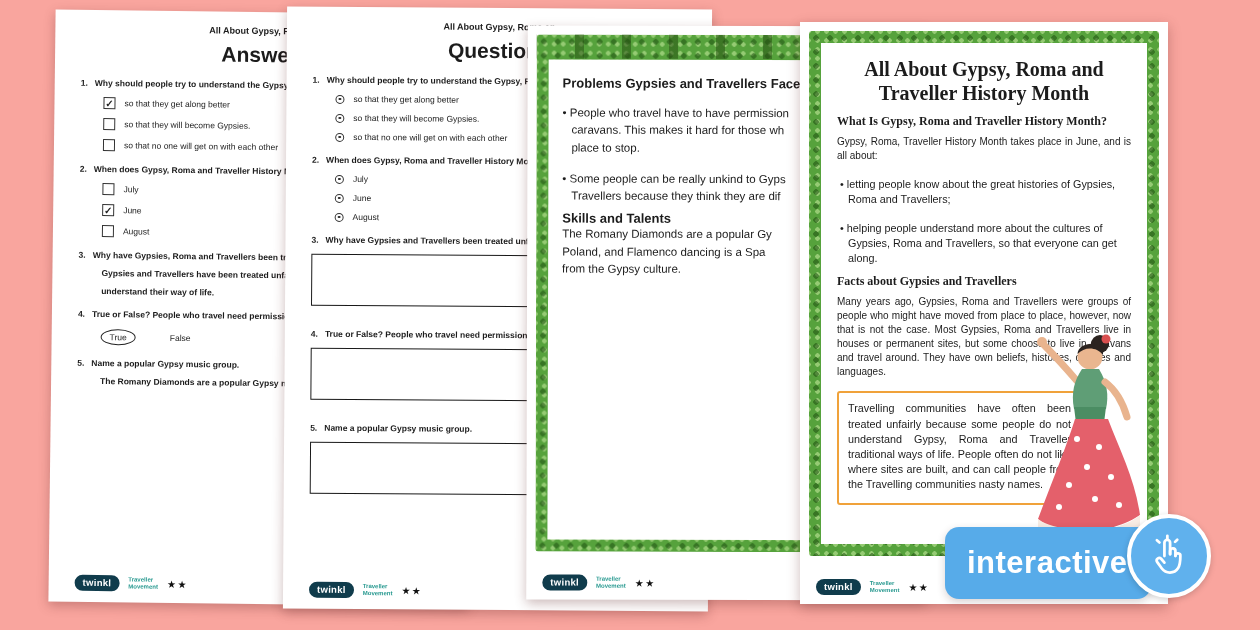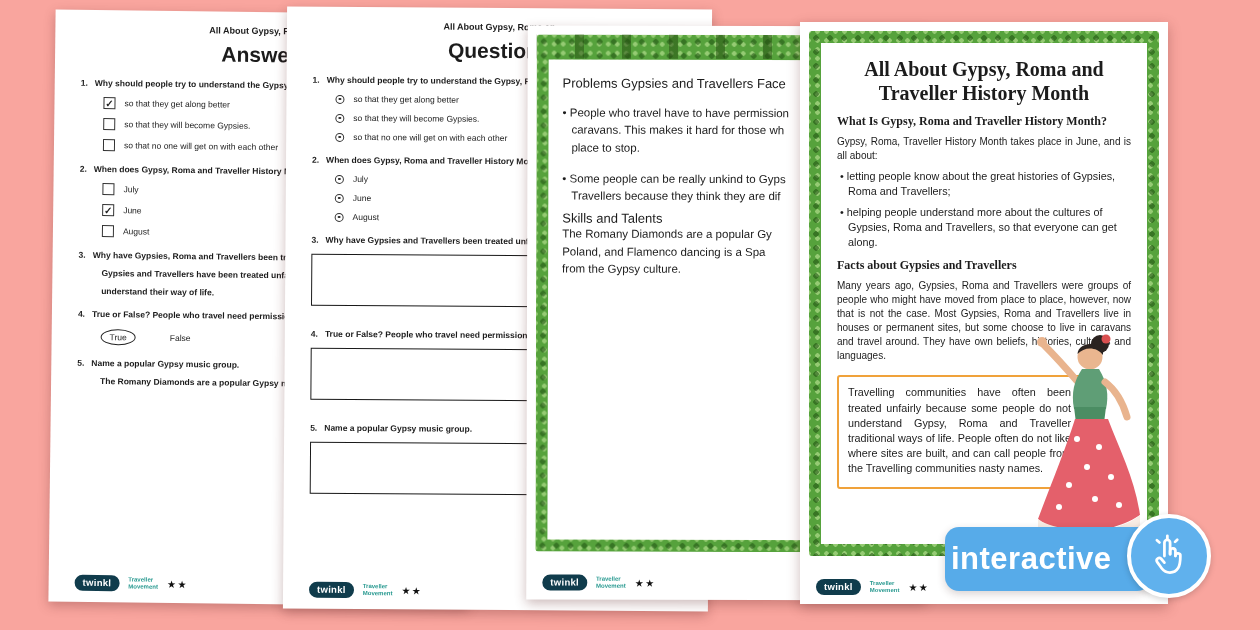--- a/index.html
+++ b/index.html
@@ -72,49 +72,49 @@
   }
   .page3 .frame::before {
     content:""; position:absolute; top:0; left:0; right:0; height:24px;
     background:repeating-linear-gradient(90deg, transparent 0 38px, rgba(35,75,15,.5) 38px 47px);
   }
   .frame-inner { position:absolute; inset:12px; background:#fff; }
   .page3 .frame-inner { inset:25px 12px 12px 12px; padding:16px 14px; }
   .page4 .frame-inner { inset:12px; padding:12px 16px; overflow:visible; }
 
   
-  .fs-h { font-weight:normal; font-size:13px; }
+  .fs-h { font-weight:bold; font-size:13px; }
   .fs-bullet {
     font-size:11.5px; line-height:1.5; white-space:pre-line;
     margin-top:14px; padding-left:9px; text-indent:-9px;
   }
   .fs-h2 { margin-top:6px; }
   .fs-body { font-size:11.5px; line-height:1.5; white-space:pre-line; }
 
   
   .p4-title {
     font-family:"Liberation Serif", serif; font-weight:bold; font-size:20px;
     text-align:center; line-height:1.2; margin:2px 8px 9px;
   }
   .p4-h { font-weight:bold; font-size:12px; margin-top:9px;font-family:Liberation Serif, serif; }
   .p4-p { font-size:10px; line-height:1.4; text-align:justify; margin-top:6px; }
-  .p4-bullet { font-size:10.8px; line-height:1.38; padding-left:11px; text-indent:-8px; margin-top:6px; }
+  .p4-bullet { font-size:10.8px; line-height:1.38; padding-left:11px; text-indent:-8px; margin-top:14px; }
   .callout {
     position:relative; border:2px solid #f0a23a; border-radius:3px;
     margin-top:12px; width:245px; min-height:114px; padding:8px 9px;
     font-size:10.8px; line-height:1.4; text-align:justify;
   }
   .dancer { position:absolute; right:-4px; top:284px; width:136px; height:228px; }
 
   
   .badge {
-    position:absolute; left:945px; top:527px; width:206px; height:64px;
+    position:absolute; left:945px; top:527px; width:206px; height:72px;
     background:#57abe9; border-radius:14px; z-index:10;
     display:flex; align-items:center; justify-content:flex-start;
-    padding-left:6px;
+    padding-left:22px;
     box-shadow:0 3px 8px rgba(60,30,30,.2);
   }
   .badge-label { color:#fff; font-size:31px; font-weight:bold; letter-spacing:.5px; }
   .badge-circle {
     position:absolute; left:182px; top:-13px; width:84px; height:84px;
     background:#60b1ed; border:4px solid #fff; border-radius:50%;
     display:flex; align-items:center; justify-content:center;
     box-shadow:0 2px 6px rgba(0,0,0,.18);
   }
 </style>

